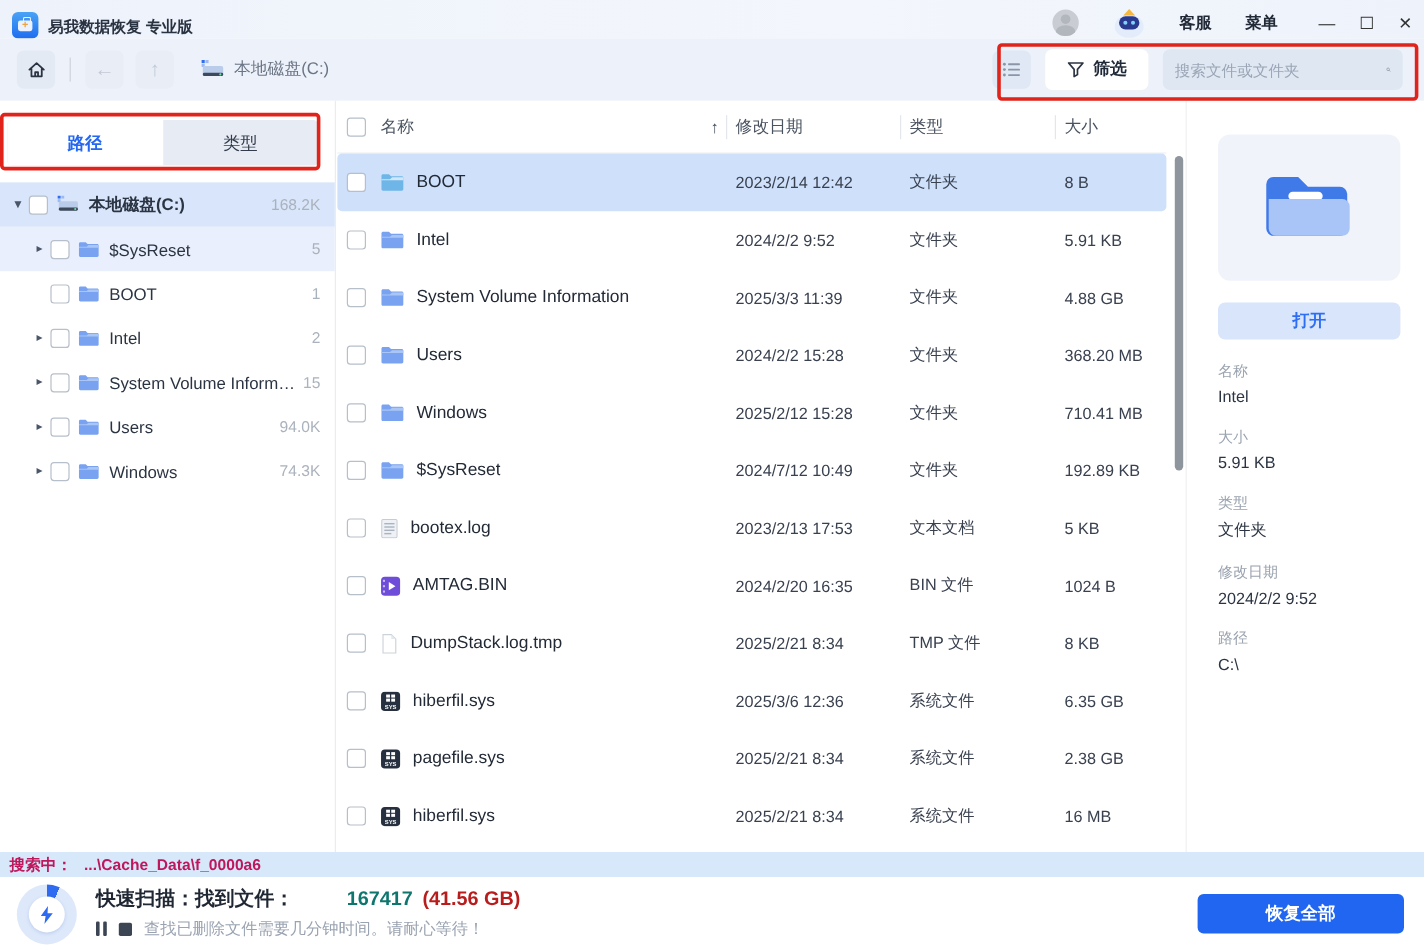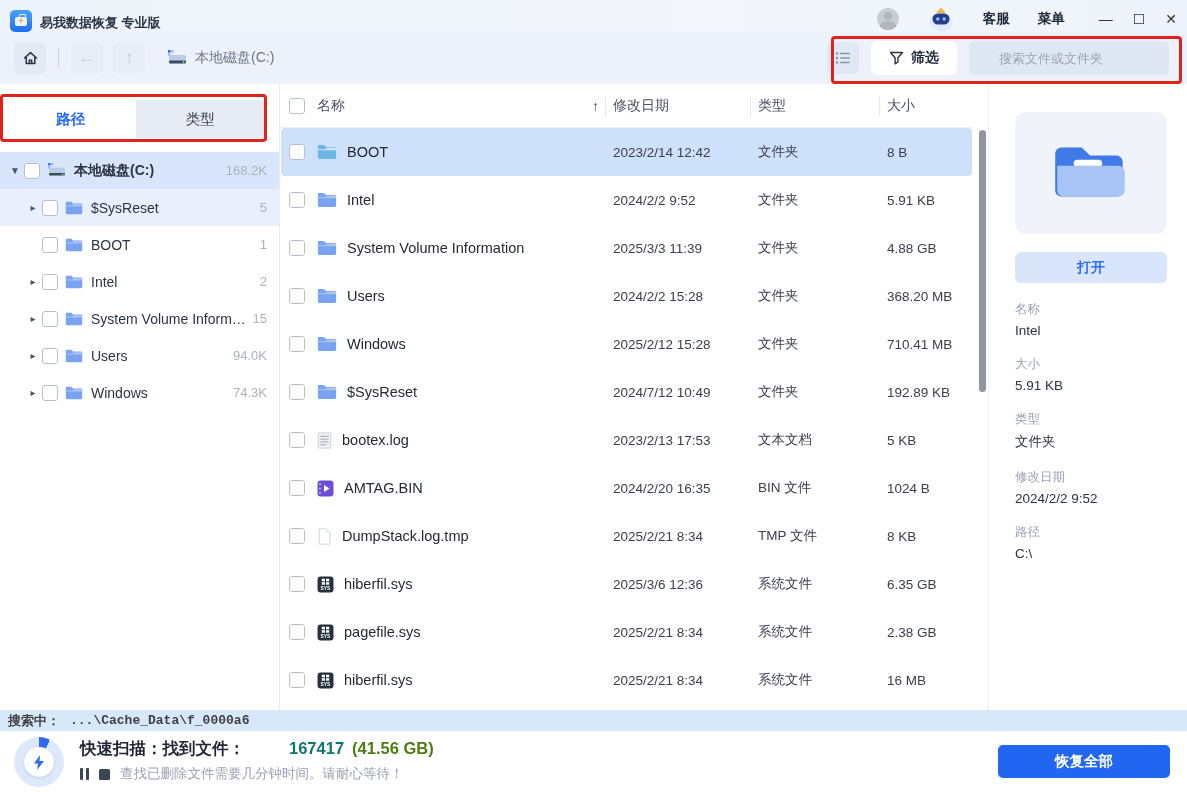--- a/index.html
+++ b/index.html
@@ -26,21 +26,21 @@
   .tool-sq { width:32px; height:32px; border-radius:6px; background:#e4eaf4; display:flex; align-items:center; justify-content:center; }
   .tool-divider { width:1px; height:20px; background:#ccd3dd; margin:0 12px; }
   .nav-arrow { font-size:17px; color:#c2cad6; width:32px; height:32px; border-radius:6px; background:#e9eef6; display:flex; align-items:center; justify-content:center; }
   .nav-arrow + .nav-arrow { margin-left:10px; }
   .crumb { display:flex; align-items:center; gap:8px; margin-left:22px; }
   .crumb-label { font-size:14px; color:#6b7585; }
   .toolbar-right { margin-left:auto; display:flex; align-items:center; gap:12px; padding-right:4px; }
   .filter-btn { height:34px; background:#fff; border-radius:6px; display:flex; align-items:center; gap:7px; padding:16px 18px; cursor:pointer; box-shadow:0 0 0 1px #eef1f6; }
   .filter-label { font-size:14px; font-weight:bold; color:#1f2937; }
   .searchbox { width:200px; height:34px; background:#dfe7f3; border-radius:6px; display:flex; align-items:center; padding:0 10px; }
-  .searchbox input { flex:1; border:none; outline:none; background:transparent; font-size:13px; color:#39414f; font-family:inherit;margin-left:20px; }
+  .searchbox input { flex:1; border:none; outline:none; background:transparent; font-size:13px; color:#39414f; font-family:inherit; }
   .searchbox input::placeholder { color:#9aa5b5; }
 
   
   .anno { position:absolute; border:3px solid #e0241b; border-radius:4px; pointer-events:none; z-index:50; }
   .anno-tabs { left:0; top:94px; width:267px; height:48px; }
   .anno-toolbar { left:831px; top:36px; width:351px; height:48px; }
 
   
   .sidebar { position:absolute; left:0; top:84px; width:280px; height:626px; background:#fff; border-right:1px solid #ececec; }
   .seg-tabs { display:flex; margin:16px 14px 10px 6px; height:38px; border-radius:4px; overflow:hidden; background:#e7ecf4; }
@@ -78,29 +78,29 @@
   
   .detail { position:absolute; left:988px; top:84px; width:199px; height:626px; background:#fff; border-left:1px solid #f0f0f0; padding:28px 20px 0 26px; }
   .preview-card { width:152px; height:122px; background:#f0f4fa; border-radius:10px; display:flex; align-items:center; justify-content:center; }
   .open-btn { width:152px; height:31px; margin-top:18px; background:#d9e5fb; color:#2d6ef5; font-size:14px; font-weight:bold; border-radius:6px; display:flex; align-items:center; justify-content:center; cursor:pointer; }
   .dfield { margin-top:18px; }
   .dlabel { font-size:12.5px; color:#9aa3af; margin-bottom:5px; }
   .dvalue { font-size:13.5px; color:#2b3442; }
 
   
   .statusbar { position:absolute; left:0; top:710px; width:1187px; height:21px; background:#d8e8fb; display:flex; align-items:center; padding:0 8px; gap:10px; }
-  .status-label, .status-path { font-size:13px; font-weight:bold; color:#404040;font-family:Liberation Mono, monospace; }
+  .status-label, .status-path { font-size:13px; font-weight:bold; color:#be185d; }
 
   
   .footer { position:absolute; left:0; top:731px; width:1187px; height:61px; background:#fff; }
   .scan-circle { position:absolute; left:14px; top:6px; width:50px; height:50px; border-radius:50%; background:conic-gradient(#2f6bf0 0 26deg,#dde8fa 26deg 360deg); display:flex; align-items:center; justify-content:center; }
   .scan-inner { width:30px; height:30px; border-radius:50%; background:#fff; display:flex; align-items:center; justify-content:center; box-shadow:0 1px 3px rgba(40,80,180,.18); }
   .scan-line1 { position:absolute; left:80px; top:7px; font-size:16.5px; font-weight:bold; color:#1f2733; display:flex; gap:8px; align-items:baseline; }
   .scan-count { color:#0f766e;margin-left:36px; }
-  .scan-size { color:#4d7c0f; }
+  .scan-size { color:#b91c1c; }
   .scan-line2 { position:absolute; left:80px; top:34px; display:flex; align-items:center; gap:10px; }
   .pause-ic { display:flex; gap:3px; cursor:pointer; }
   .pause-ic i { width:3px; height:12px; background:#3c4554; border-radius:1px; }
   .stop-ic { width:11px; height:11px; background:#3c4554; border-radius:1.5px; cursor:pointer; }
   .hint { font-size:13.5px; color:#9aa3b1; }
   .recover-btn { position:absolute; right:17px; top:14px; width:172px; height:33px; background:#2066f0; border-radius:5px; color:#fff; font-size:14.5px; font-weight:bold; display:flex; align-items:center; justify-content:center; cursor:pointer; }
 </style>
 </head>
 <body>
 

